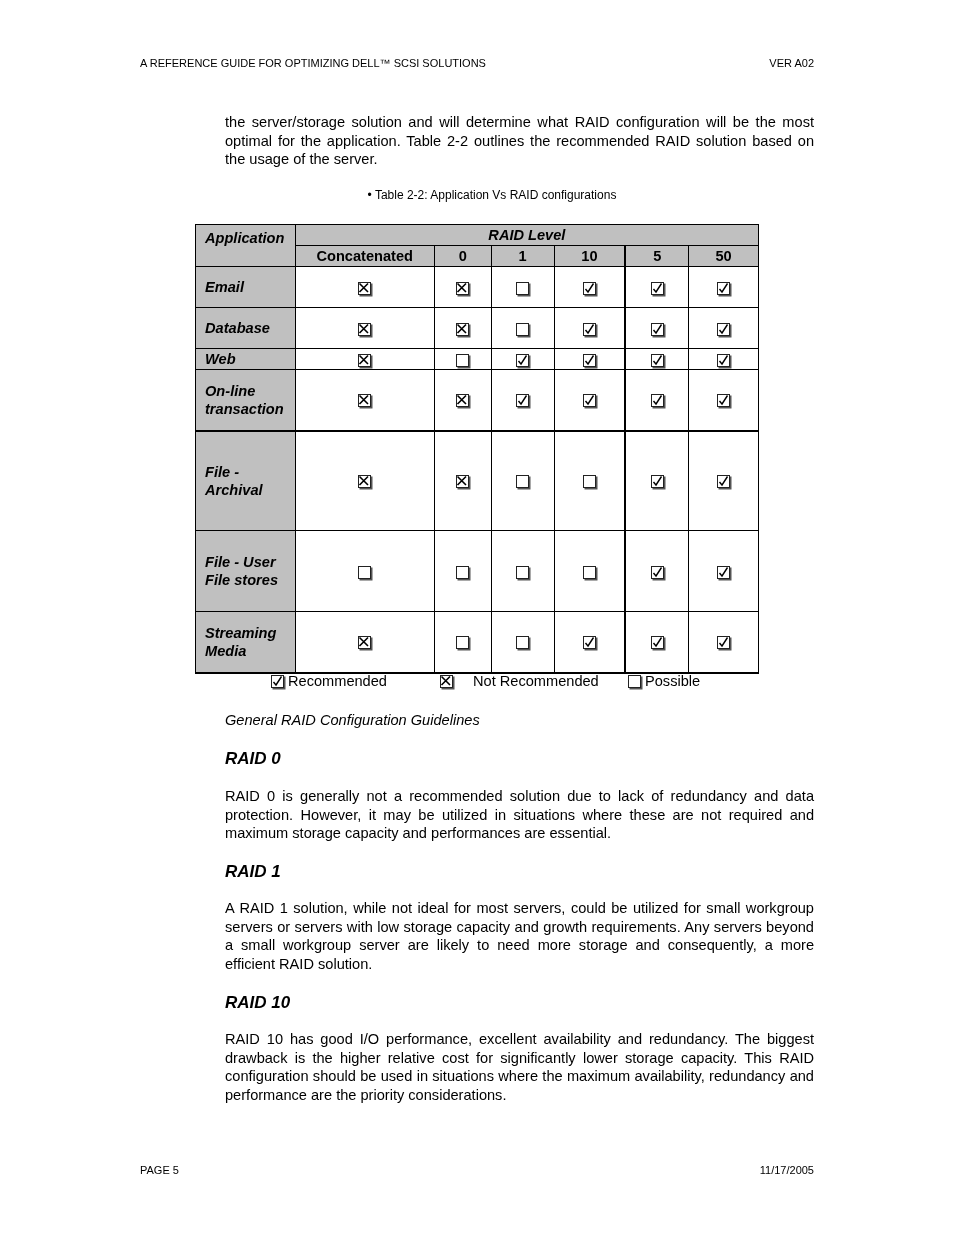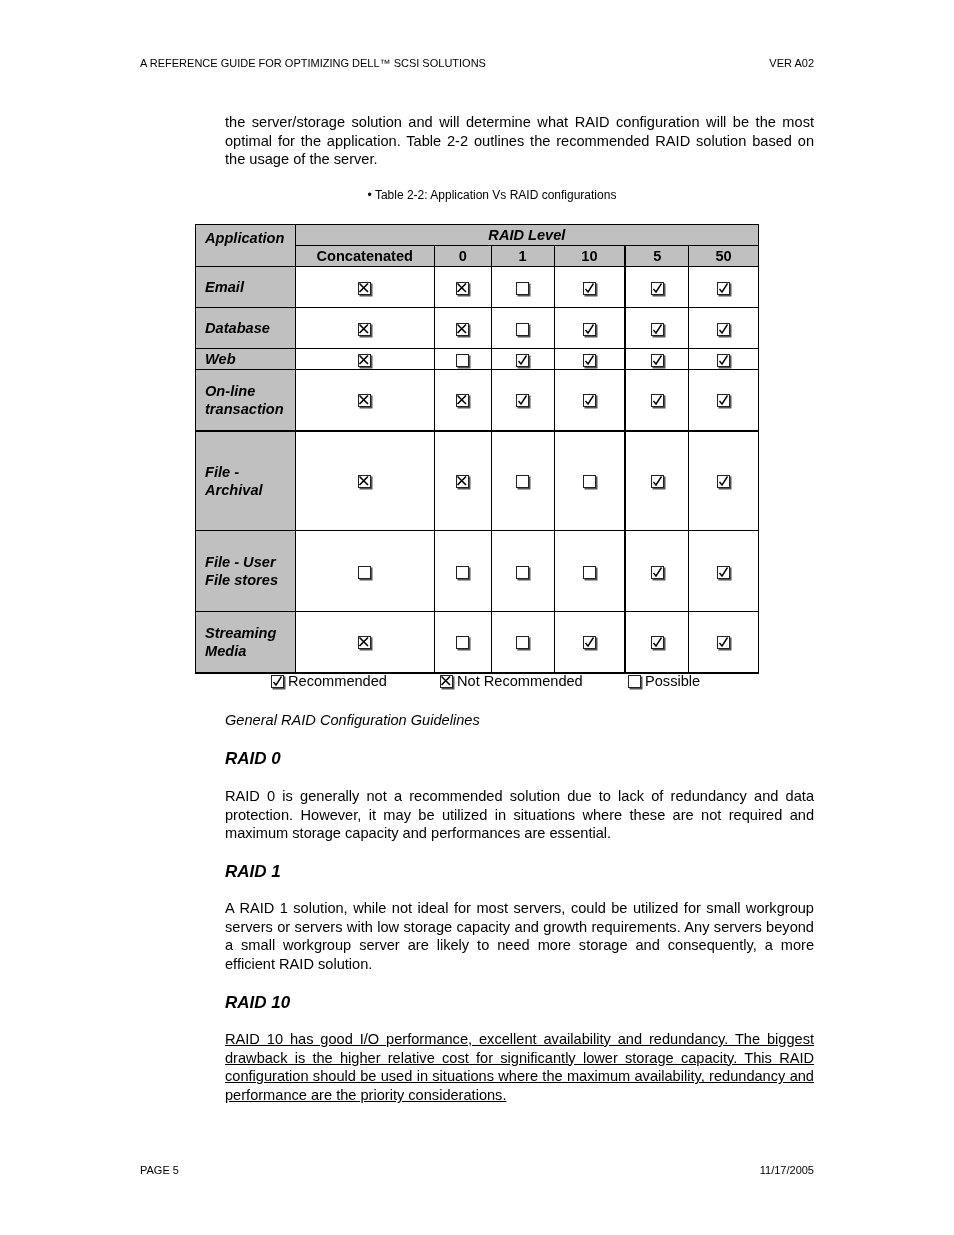--- a/index.html
+++ b/index.html
@@ -185,21 +185,21 @@
 
 <div class="legend">
   <div class="item" style="left:271px;">
     <span class="box">
         <svg viewBox="0 0 13 13">
           <path d="M2.5 7 L5 10 L10.5 1.5" fill="none" stroke="#000" stroke-width="1.4"></path>
         </svg>
       </span>
     <span>Recommended</span>
   </div>
-  <div class="item" style="left:440px;">
+  <div class="item" style="left:440px;gap:16px;">
     <span class="box">
         <svg viewBox="0 0 13 13">
           <path d="M1.5 1.5 L10 10 M10 1.5 L1.5 10" fill="none" stroke="#000" stroke-width="1.6"></path>
         </svg>
       </span>
     <span>Not Recommended</span>
   </div>
   <div class="item" style="left:608px;margin-left:20px;">
     <span class="box"></span>
     <span>Possible</span>
@@ -208,16 +208,16 @@
 
 <div class="sub-it" style="top:712px;">General RAID Configuration Guidelines</div>
 
 <div class="sub-bi" style="top:749px;">RAID 0</div>
 <div class="para" style="top:787px;">RAID 0 is generally not a recommended solution due to lack of redundancy and data protection.  However, it may be utilized in situations where these are not required and maximum storage capacity and performances are essential.</div>
 
 <div class="sub-bi" style="top:862px;">RAID 1</div>
 <div class="para" style="top:899px;">A RAID 1 solution, while not ideal for most servers, could be utilized for small workgroup servers or servers with low storage capacity and growth requirements. Any servers beyond a small workgroup server are likely to need more storage and consequently, a more efficient RAID solution.</div>
 
 <div class="sub-bi" style="top:993px;">RAID 10</div>
-<div class="para" style="top:1030px;text-decoration:underline;">RAID 10 has good I/O performance, excellent availability and redundancy. The biggest drawback is the higher relative cost for significantly lower storage capacity.  This RAID configuration should be used in situations where the maximum availability, redundancy and performance are the priority considerations.</div>
+<div class="para" style="top:1030px;">RAID 10 has good I/O performance, excellent availability and redundancy. The biggest drawback is the higher relative cost for significantly lower storage capacity.  This RAID configuration should be used in situations where the maximum availability, redundancy and performance are the priority considerations.</div>
 
 <div class="ftr ftr-left">PAGE 5</div>
 <div class="ftr ftr-right">11/17/2005</div>
 
 </body></html>

